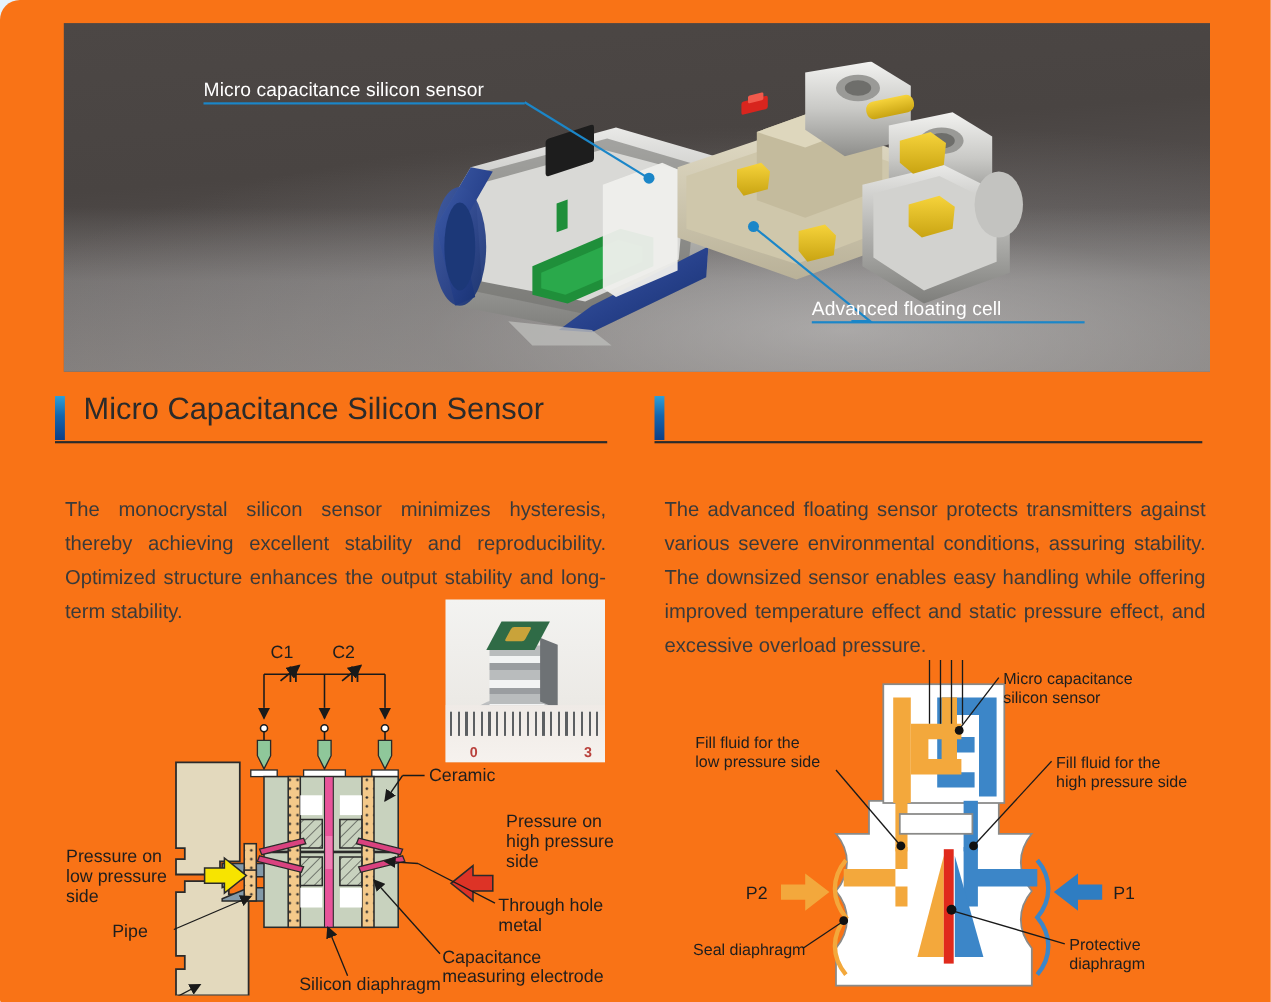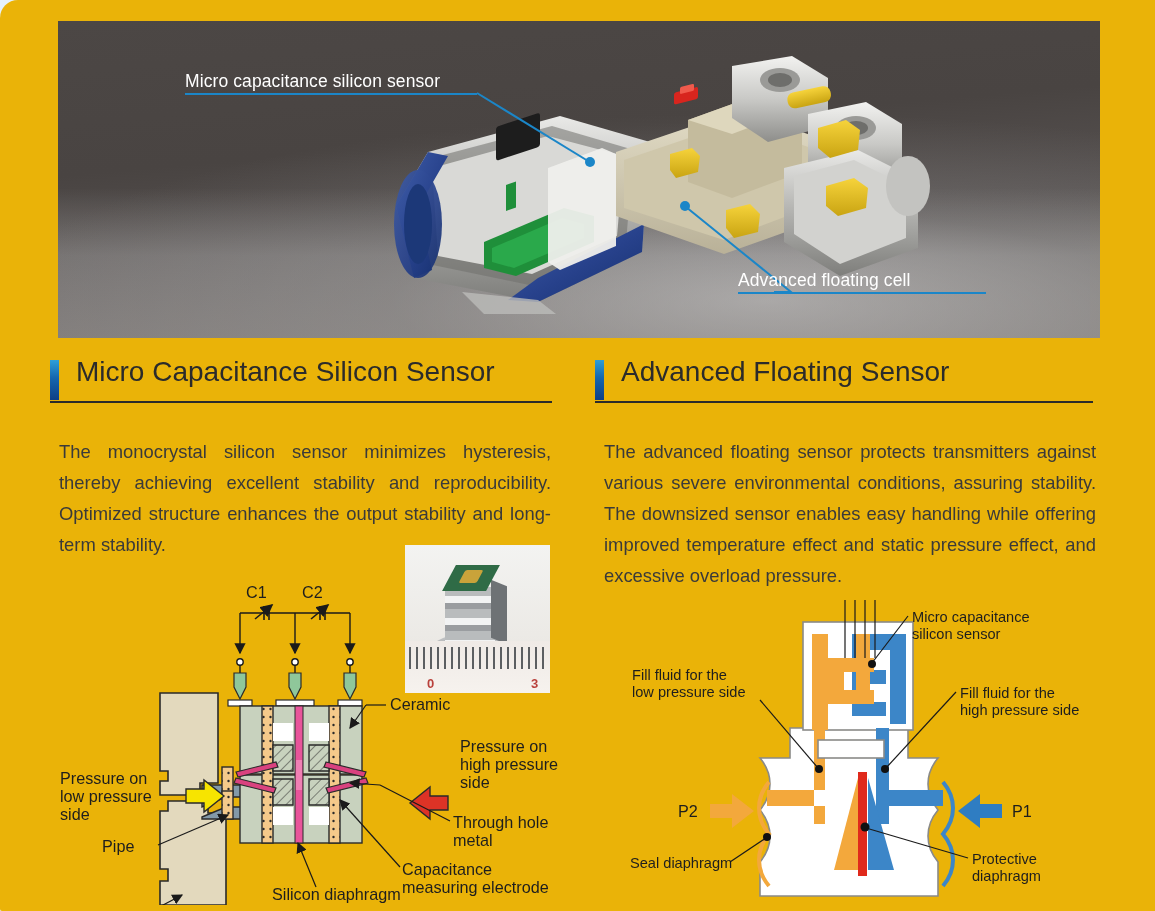--- a/index.html
+++ b/index.html
@@ -5,21 +5,21 @@
   html,body{margin:0;padding:0;}
   body{
     width:1155px;height:911px;
     background:#e6f2fb;
     font-family:"Liberation Sans", sans-serif;
     overflow:hidden;
     position:relative;
   }
   .page{
     position:absolute;inset:0;
-    background:#eab308;
+    background:#f97316;
     border-top-left-radius:18px;
     border-bottom-left-radius:2px;
     overflow:hidden;
   }
 
   
   .hero{
     position:absolute;left:58px;top:21px;width:1042px;height:317px;
     background:
       radial-gradient(120% 95% at 68% 88%, rgba(215,215,215,.55) 0%, rgba(150,150,150,.28) 30%, rgba(60,55,52,0) 62%),
@@ -55,21 +55,21 @@
   .head h2{
     margin:0;position:absolute;left:26px;top:-2px;
     font-size:28px;font-weight:400;color:#2b2b2b;letter-spacing:0px;
     white-space:nowrap;
   }
   .head .rule{position:absolute;left:0;bottom:3px;height:1.6px;background:#2b2b2b;}
   .col.left .rule{width:502px;}
   .col.right .rule{width:498px;}
 
   .body-txt{
-    margin:30px 0 0 9px;
+    margin:41px 0 0 9px;
     font-size:18.4px;line-height:31px;color:#3a3a3a;
     text-align:justify;text-justify:inter-word;
     width:492px;
   }
   .body-txt p{margin:0;}
 
   
   .figL{position:absolute;left:50px;top:545px;width:520px;height:360px;}
   .photo{
     position:absolute;left:355px;top:0px;width:145px;height:148px;
@@ -211,21 +211,20 @@
       <span class="rule"></span>
     </div>
     <div class="body-txt">
       <p>The monocrystal silicon sensor minimizes hysteresis, thereby achieving excellent stability and reproducibility. Optimized structure enhances the output stability and long-term stability.</p>
     </div>
   </div>
 
   <div class="col right">
     <div class="head">
       <span class="accent"></span>
-      <h2>Advanced Floating Sensor</h2>
       <span class="rule"></span>
     </div>
     <div class="body-txt">
       <p>The advanced floating sensor protects transmitters against various severe environmental conditions, assuring stability. The downsized sensor enables easy handling while offering improved temperature effect and static pressure effect, and excessive overload pressure.</p>
     </div>
   </div>
 
   <div class="figL">
 
     <div class="photo">

